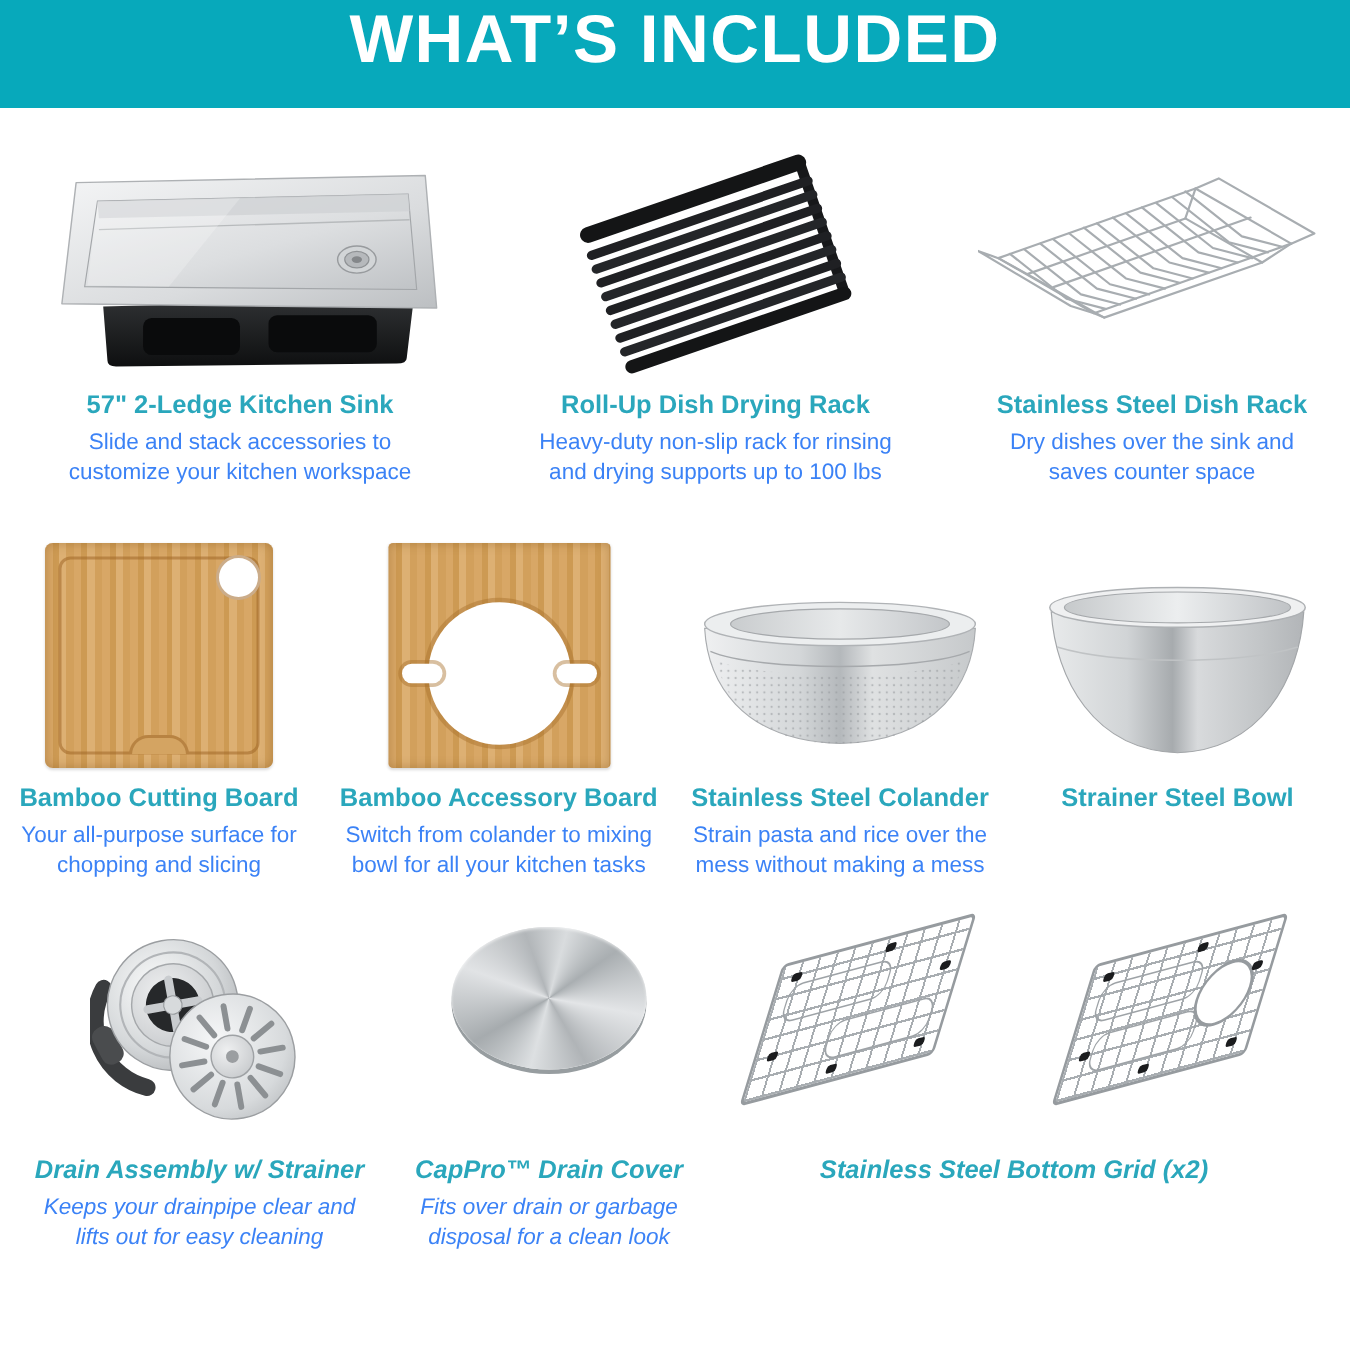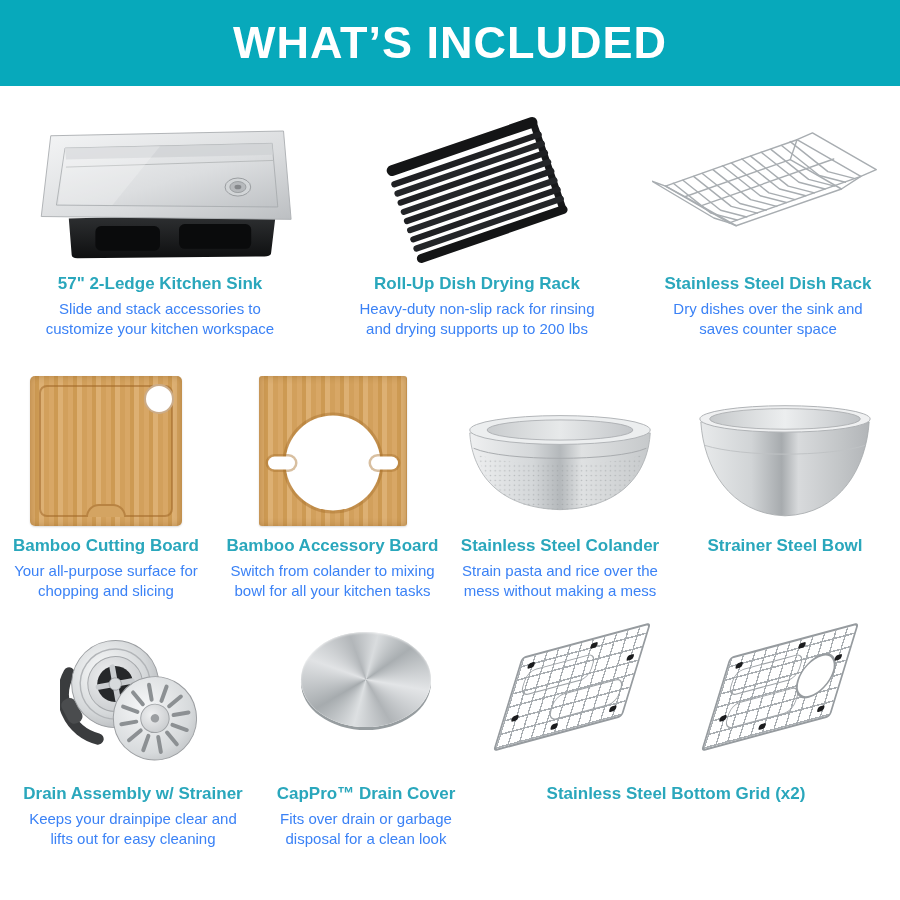--- a/index.html
+++ b/index.html
@@ -2,29 +2,29 @@
 <html><head>
 <meta charset="utf-8">
 <style>
   html,body{margin:0;padding:0;}
   body{
     width:900px;height:900px;overflow:hidden;background:#ffffff;
     font-family:"Liberation Sans","DejaVu Sans",sans-serif;
     -webkit-font-smoothing:antialiased;
   }
   .banner{
-    height:86px;background:#07a9bb;display:flex;align-items:center;justify-content:center;
+    height:72px;background:#07a9bb;display:flex;justify-content:center;
   }
   .banner h1{
     margin:0;color:#ffffff;font-size:45px;font-weight:800;letter-spacing:1px;
   }
   .row{display:flex;align-items:flex-start;}
   .row1{margin-top:26px;}
   .row2{margin-top:30px;}
-  .row3{margin-top:28px;}
+  .row3{margin-top:28px;font-style:italic;}
   .card{display:flex;flex-direction:column;align-items:center;}
   .imgbox{display:flex;align-items:flex-end;justify-content:center;}
   .row1 .imgbox{height:152px;}
   .row2 .imgbox{height:158px;}
   .row3 .imgbox{height:146px;}
   .title{
     color:#2aa7bc;font-weight:bold;font-size:17px;margin:10px 0 5px;text-align:center;
   }
   .desc{
     color:#3b82f6;font-size:15px;line-height:1.3;text-align:center;margin:0;
@@ -155,21 +155,21 @@
           <rect x="35" y="79" width="180" height="7" rx="3.5" fill="#242629"></rect>
           <rect x="35" y="90" width="180" height="7" rx="3.5" fill="#1f2023"></rect>
           <rect x="35" y="101" width="180" height="7" rx="3.5" fill="#242629"></rect>
           <rect x="35" y="112" width="180" height="7" rx="3.5" fill="#1f2023"></rect>
           <rect x="35" y="123" width="180" height="7" rx="3.5" fill="#242629"></rect>
           <rect x="35" y="134" width="180" height="10" rx="5" fill="#141516"></rect>
         </g>
       </svg>
     </div>
     <div class="title">Roll-Up Dish Drying Rack</div>
-    <p class="desc" style="max-width:258px">Heavy-duty non-slip rack for rinsing and drying supports up to 200 lbs</p>
+    <p class="desc" style="max-width:258px">Heavy-duty non-slip rack for rinsing and drying supports up to 100 lbs</p>
   </div>
 
   <div class="card r1c3">
     <div class="imgbox">
       <svg width="232" height="150" viewBox="0 0 240 130" fill="none" stroke="#a8adb1" stroke-width="1.5" stroke-linecap="round" stroke-linejoin="round">
         <path d="M14,62 L150,14 L216,52 L80,100 Z"></path>
         <path d="M34,73 L143,34.6 L196,65 L87,103 Z"></path>
         <line x1="14" y1="62" x2="34" y2="73"></line>
           <line x1="150" y1="14" x2="143" y2="34.6"></line>
         <line x1="216" y1="52" x2="196" y2="65"></line>

